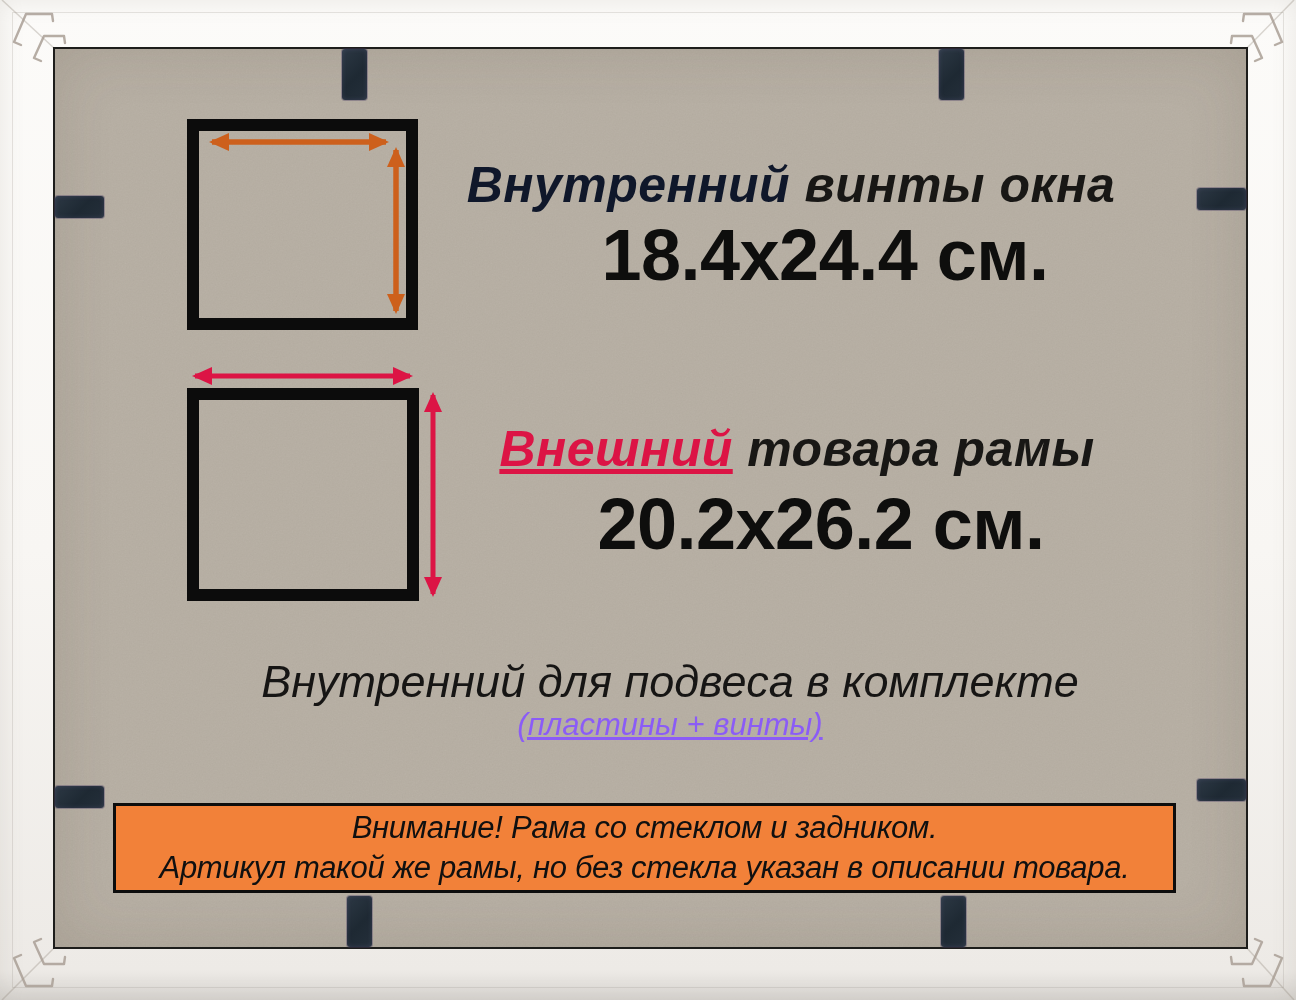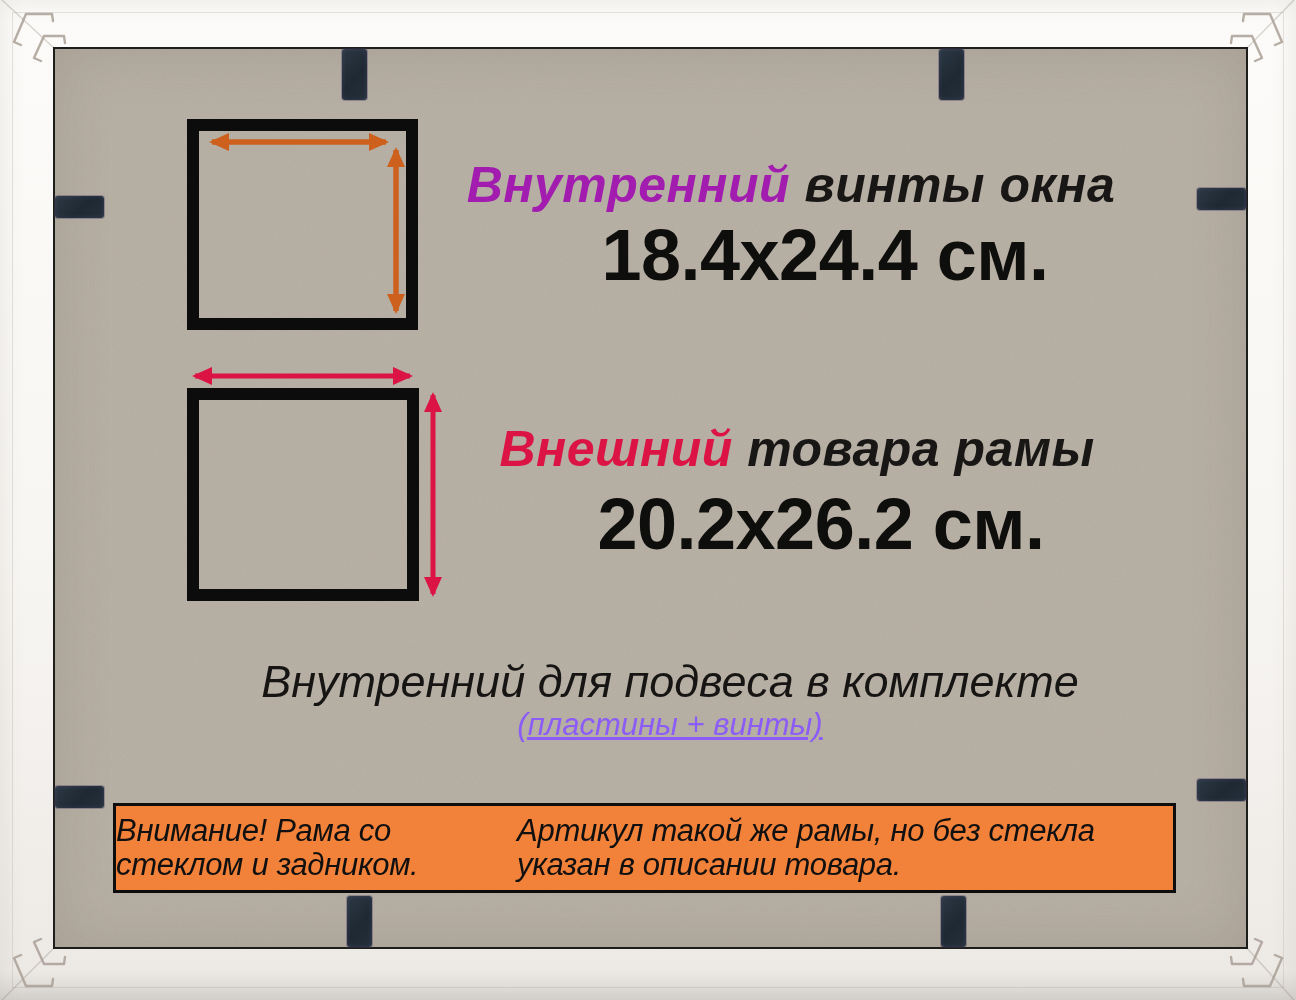--- a/index.html
+++ b/index.html
@@ -32,34 +32,34 @@
   .clip.v{width:25px;height:51px;}
   .clip.h{width:49px;height:22px;}
   
   .square{position:absolute;border:12px solid #0c0c0c;background:transparent;}
   #square-inner{left:187px;top:119px;width:207px;height:187px;}  
   #square-outer{left:187px;top:388px;width:208px;height:189px;}
   .arrows{position:absolute;left:0;top:0;pointer-events:none;}
   
   .t{position:absolute;white-space:nowrap;transform:translateX(-50%);}
   .size-title{font:italic 600 50px/1 "Liberation Sans",sans-serif;color:#181715;letter-spacing:.5px;}
-  .size-title .hl-inner{color:#a21caf;}
-  .size-title .hl-outer{color:#dc1445;}
+  .size-title .hl-inner{color:#0f172a;}
+  .size-title .hl-outer{color:#dc1445;text-decoration:underline;}
   .size-value{font:700 72px/1 "Liberation Sans",sans-serif;color:#0e0e0d;letter-spacing:-.5px;}
   #title-inner{left:791px;top:160px;}
   #value-inner{left:825px;top:219px;}
   #title-outer{left:797px;top:424px;}
   #value-outer{left:821px;top:488px;text-align:center;}
   #hw-line1{left:670px;top:659px;font:italic 500 45px/1 "Liberation Sans",sans-serif;color:#161514;}
   #hw-line2{left:670px;top:709px;font:italic 400 31px/1 "Liberation Sans",sans-serif;color:#8b5cf6;text-decoration:underline;}
   
   .banner{
     position:absolute;left:113px;top:803px;width:1063px;height:90px;box-sizing:border-box;
     background:#f28139;border:3px solid #0d0d0d;
-    display:flex;justify-content:center;align-items:center;gap:5px;
+    display:flex;flex-direction:column;justify-content:center;align-items:center;gap:5px;
   }
   .banner div{font:italic 500 31px/1.1 "Liberation Sans",sans-serif;color:#101010;letter-spacing:-.3px;}
   
   .corner{position:absolute;width:72px;height:72px;pointer-events:none;}
   .corner path{fill:none;stroke:#a99f95;stroke-width:2.4;stroke-linecap:round;stroke-linejoin:round;opacity:.85;}
   .corner.tl{left:2px;top:2px;}
   .corner.tr{right:2px;top:2px;transform:scaleX(-1);}
   .corner.bl{left:2px;bottom:2px;transform:scaleY(-1);}
   .corner.br{right:2px;bottom:2px;transform:scale(-1,-1);}
 </style>

